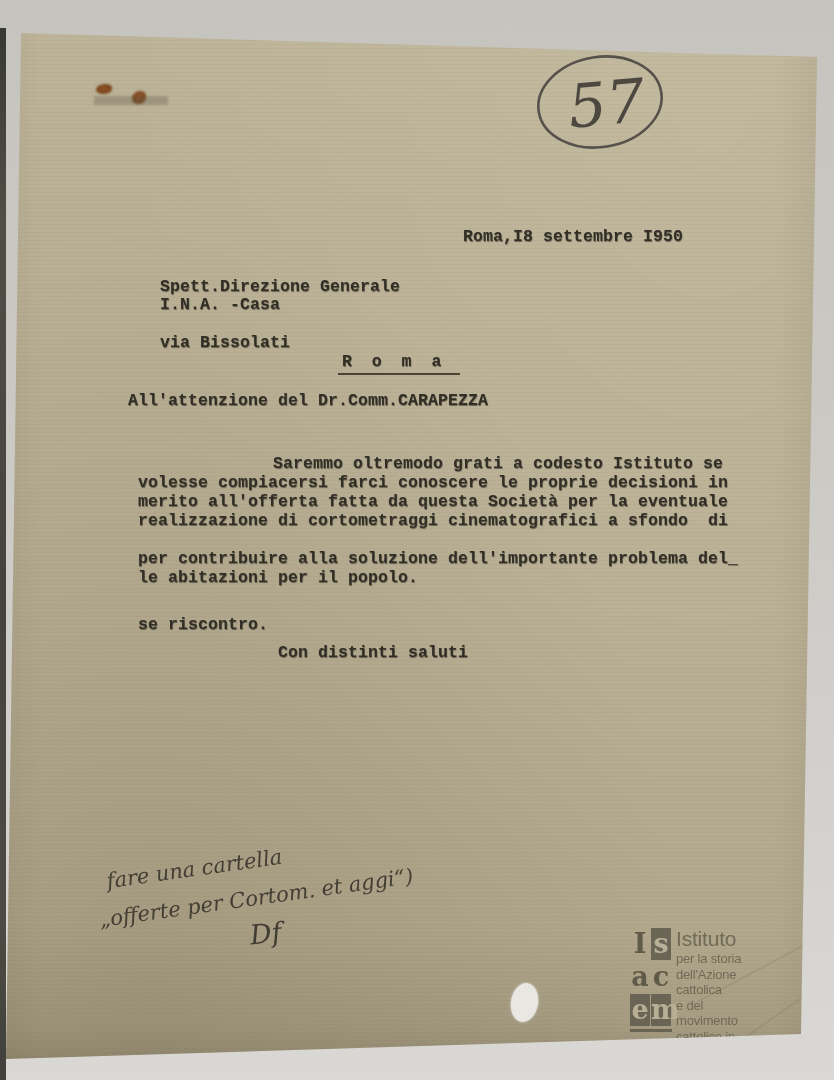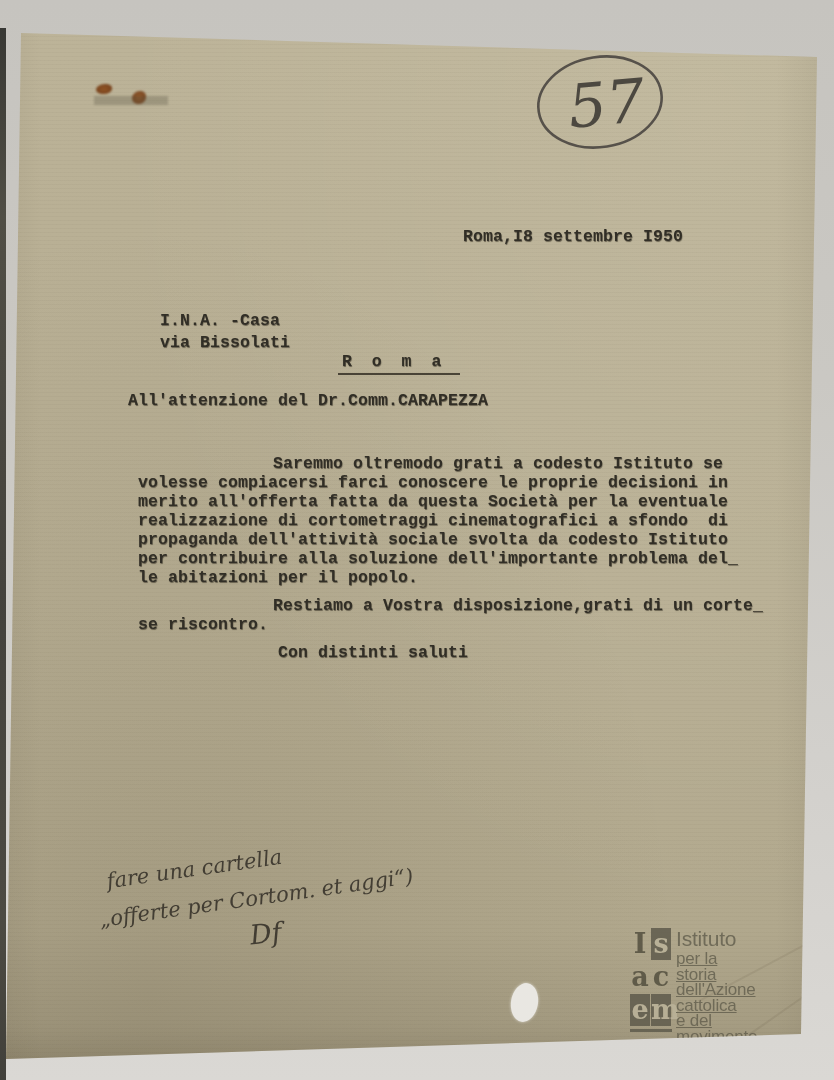--- a/index.html
+++ b/index.html
@@ -71,21 +71,21 @@
   .monogram{
     position:absolute;left:0;top:2px;display:grid;
     grid-template-columns:20px 20px;grid-auto-rows:32px;gap:1px;
     font-family:"DejaVu Serif",serif;font-weight:700;font-size:27px;line-height:32px;
   }
   .monogram span{display:block;text-align:center;color:#504c3c;}
   .monogram span.blk{background:#5c584a;color:#bcb49b;}
   .mono-rule{position:absolute;left:0;top:103px;width:42px;height:3px;background:#5c584a;}
   .stamp-text{position:absolute;left:46px;top:0;color:#635f4e;letter-spacing:-.2px;}
   .stamp-text .big{font-size:21px;line-height:25px;}
-  .stamp-text .small{font-size:17px;line-height:15.5px;text-decoration:underline;}
+  .stamp-text .small{font-size:13px;line-height:15.5px;}
 </style>
 </head>
 <body>
 
 <div class="edge-strip"></div>
 
 <div class="paper">
 
   <div class="rust1"></div>
   <div class="rust2"></div>
@@ -94,37 +94,36 @@
   <div class="crease1"></div>
   <div class="crease2"></div>
 
   <svg class="pagenum-svg" width="150" height="112">
     <ellipse cx="72" cy="56" rx="62" ry="45" fill="none" stroke="#56514a" stroke-width="2.6" transform="rotate(-9 72 56)"></ellipse>
     <text x="40" y="79" transform="rotate(-5 72 56)">57</text>
   </svg>
 
   <div class="tline" style="left:463px;top:227px;">Roma,I8 settembre I950</div>
 
-  <div class="tline" style="left:160px;top:295px;margin-top:16px;">I.N.A. -Casa</div>
+  <div class="tline" style="left:160px;top:277px;">Spett.Direzione Generale</div>
+  <div class="tline" style="left:160px;top:295px;">I.N.A. -Casa</div>
   <div class="tline" style="left:160px;top:313px;margin-top:20px;">via Bissolati</div>
   <div class="tline" style="left:298px;top:333px;">
     <span class="city">R o m a</span>
   </div>
 
   <div class="tline" style="left:128px;top:391px;">All'attenzione del Dr.Comm.CARAPEZZA</div>
 
   <div class="tline" style="left:273px;top:454px;">Saremmo oltremodo grati a codesto Istituto se</div>
   <div class="tline" style="left:138px;top:473px;">volesse compiacersi farci conoscere le proprie decisioni in</div>
   <div class="tline" style="left:138px;top:511px;">realizzazione di cortometraggi cinematografici a sfondo  di</div>
   <div class="tline" style="left:138px;top:492px;">merito all'offerta fatta da questa Società per la eventuale</div>
-  <div class="tline" style="left:138px;top:530px;">propaganda dell'attività sociale svolta da codesto Istituto</div>
   <div class="tline" style="left:138px;top:549px;">per contribuire alla soluzione dell'importante problema del_</div>
   <div class="tline" style="left:138px;top:568px;">le abitazioni per il popolo.</div>
 
-  <div class="tline" style="left:273px;top:596px;">Restiamo a Vostra disposizione,grati di un corte_</div>
   <div class="tline" style="left:138px;top:615px;">se riscontro.</div>
 
   <div class="tline" style="left:278px;top:643px;">Con distinti saluti</div>
 
   <div class="hand note1">fare una cartella</div>
   <div class="hand note2">„offerte per Cortom. et aggi“)</div>
   <div class="hand initials">Df</div>
 
   <div class="stamp">
     <div class="monogram">

